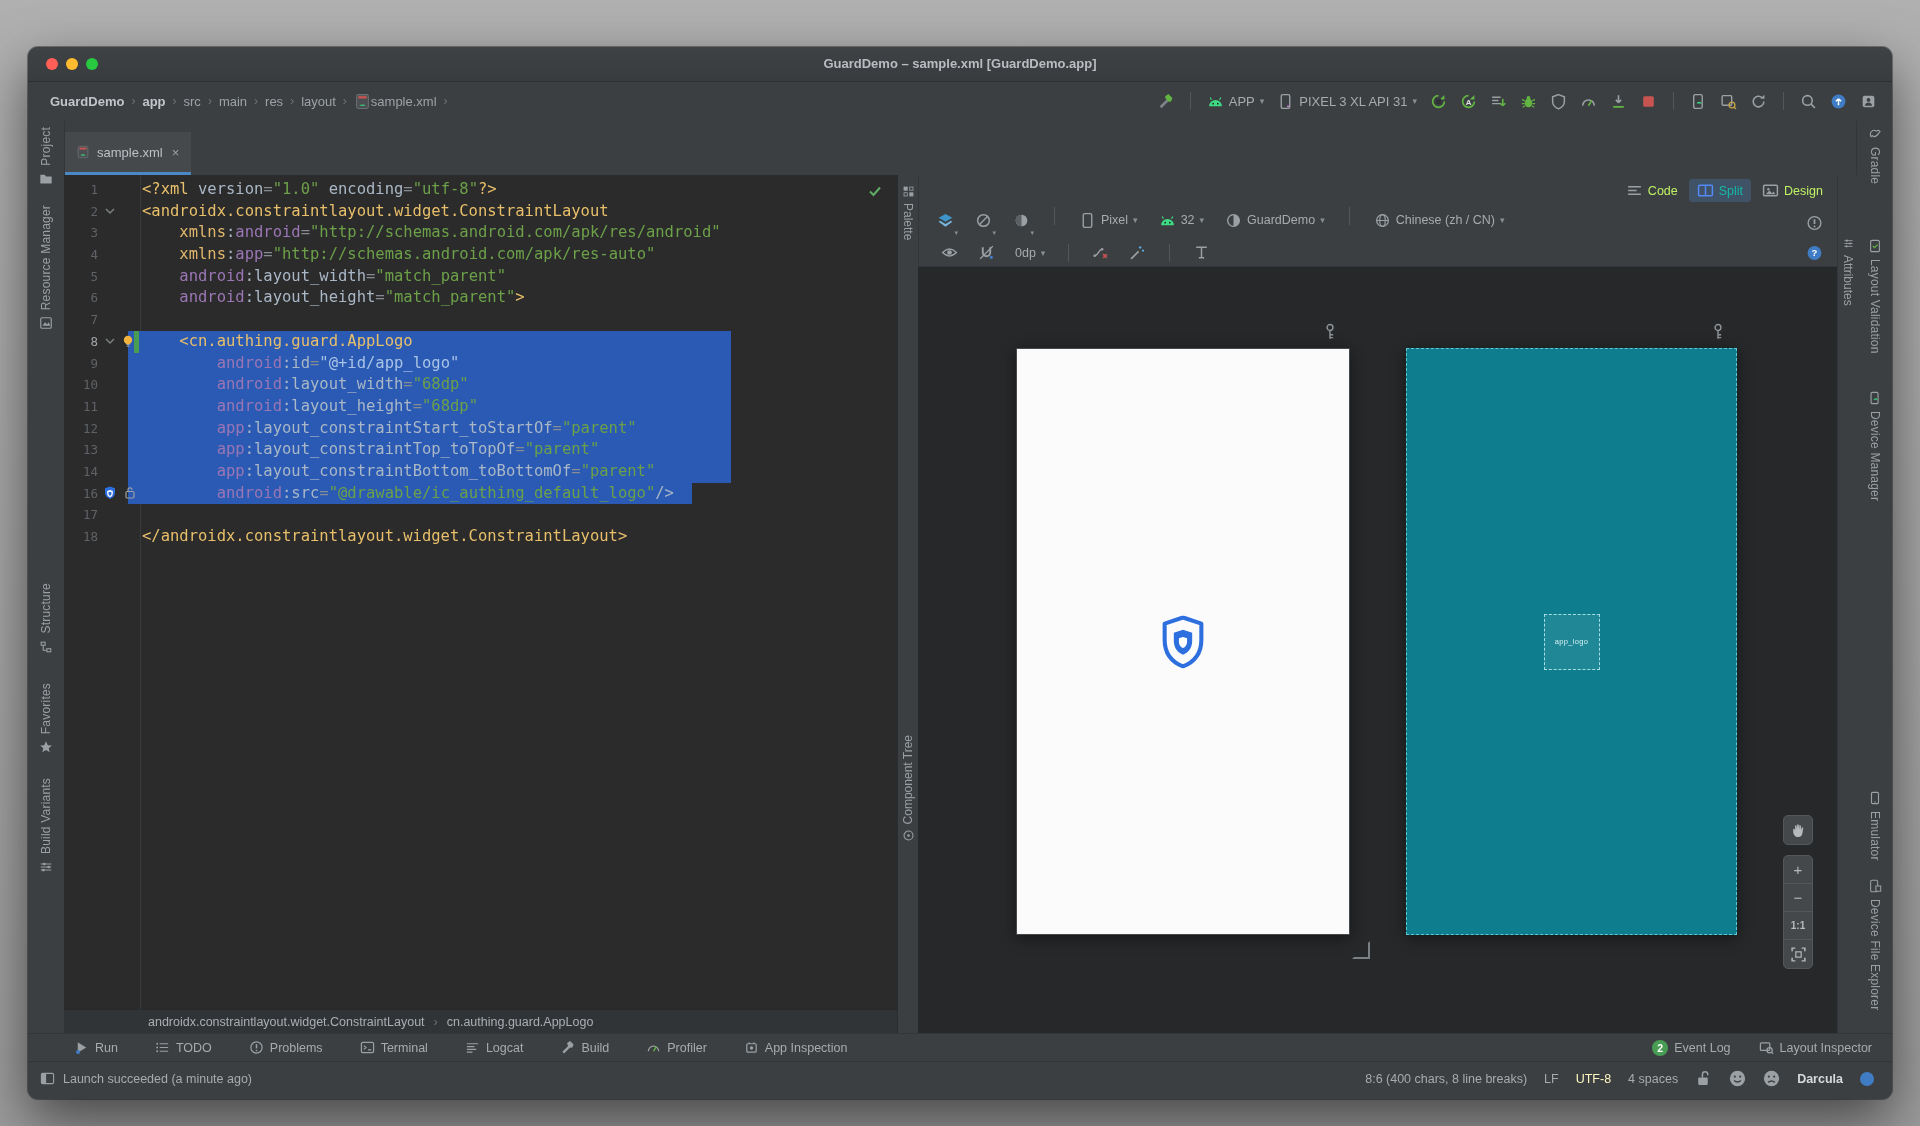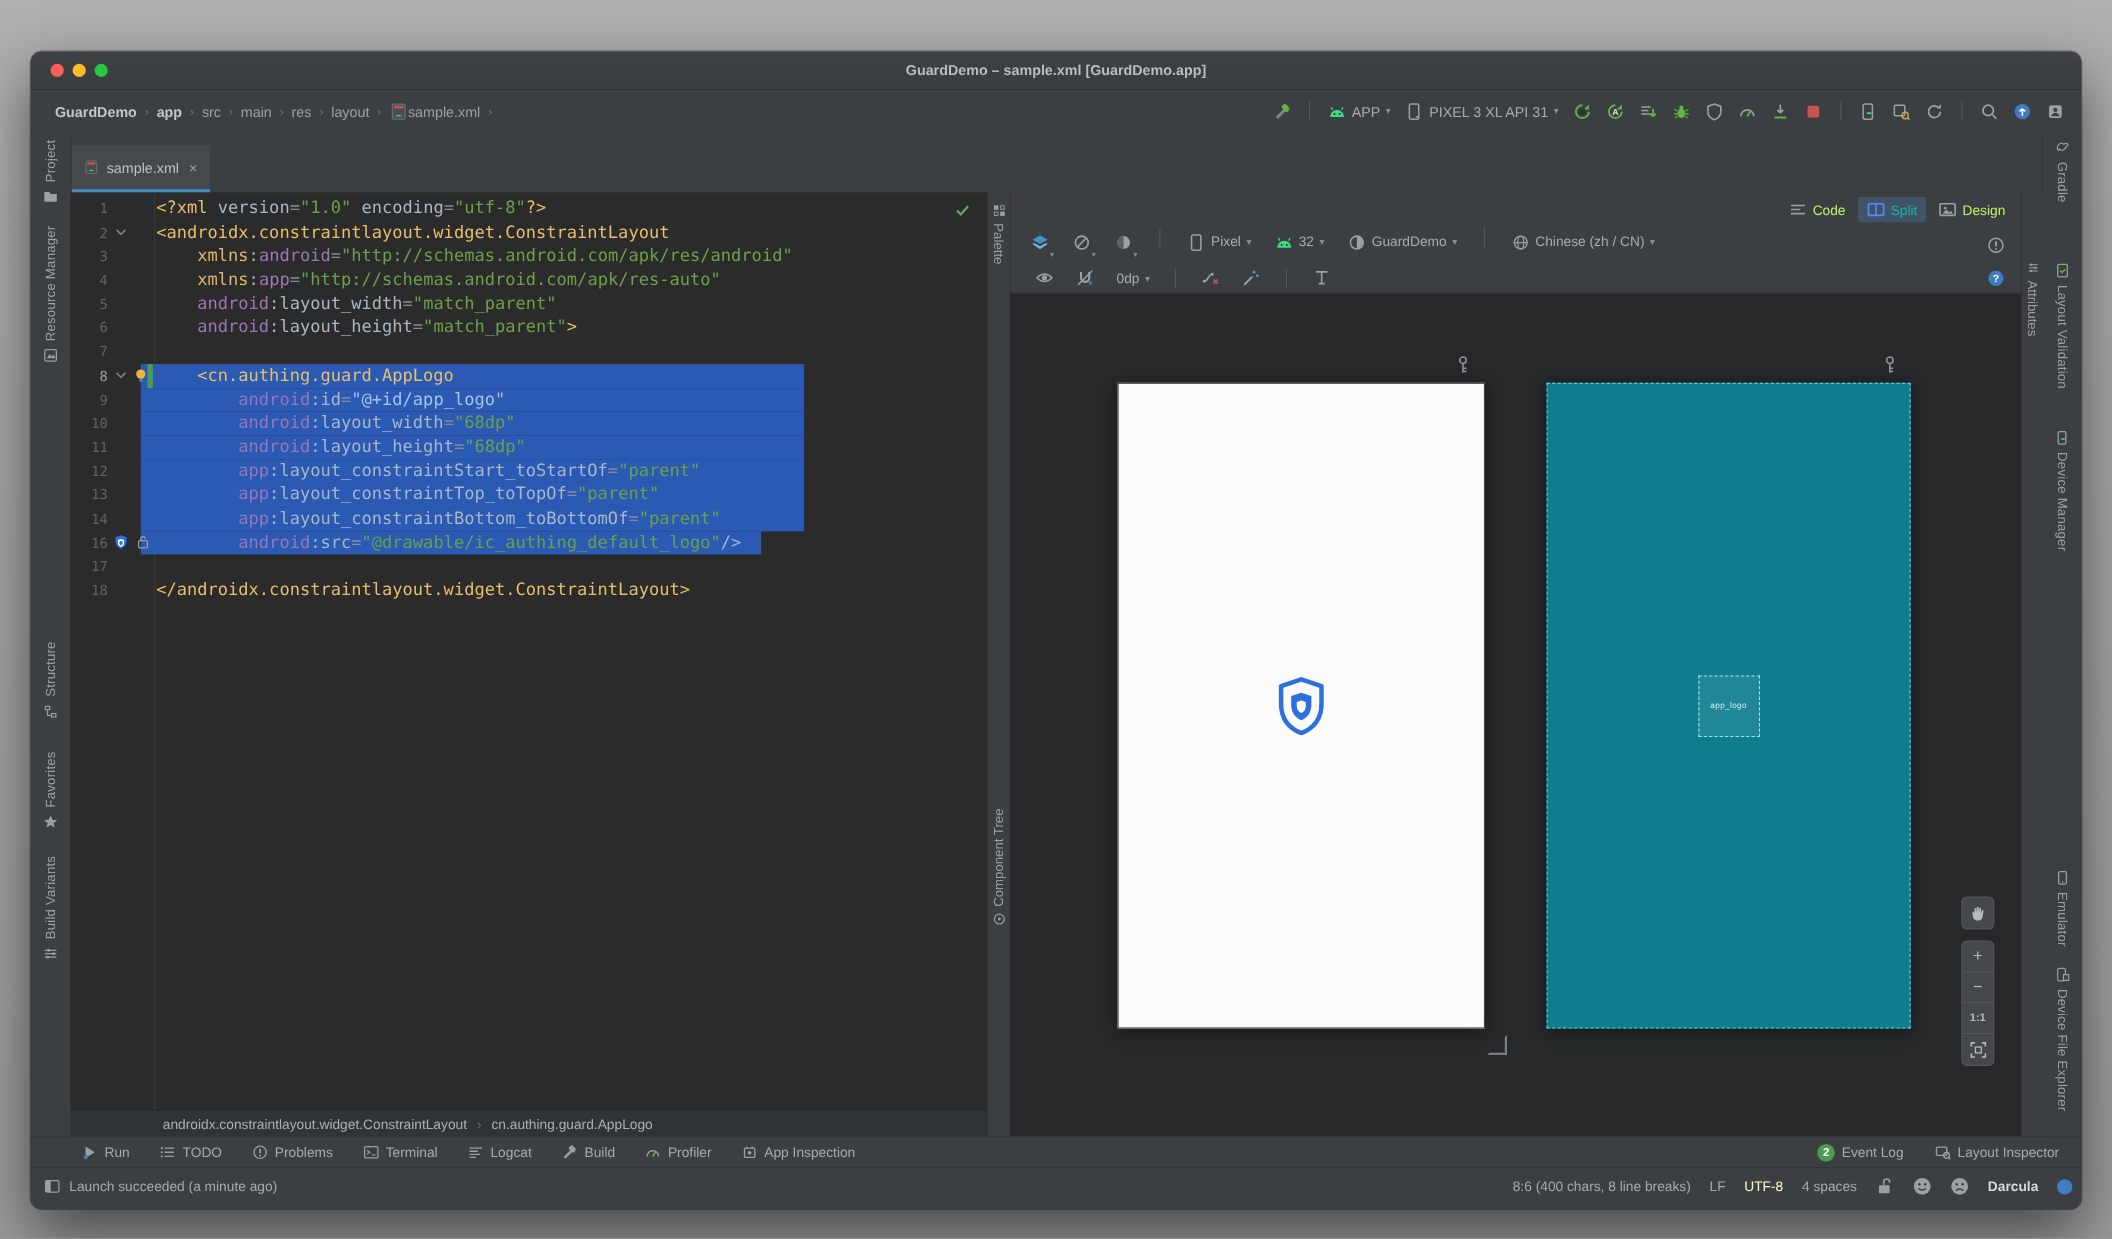--- a/index.html
+++ b/index.html
@@ -82,28 +82,28 @@
   #tealBox{position:absolute;left:50%;top:50%;transform:translate(-50%,-50%);width:54px;height:54px;border:1px dashed #a5dfe6;background:rgba(255,255,255,.07);display:flex;align-items:center;justify-content:center;}
   #tealBox .lbl{font-size:7.5px;color:#d6f1f4;letter-spacing:.3px;}
   .keyic{position:absolute;width:12px;height:18px;top:56px;}
   #zoomHand{position:absolute;left:865px;top:548px;width:28px;height:28px;background:#45484A;border:1px solid #55585a;border-radius:5px;display:flex;align-items:center;justify-content:center;}
   #zoomGroup{position:absolute;left:865px;top:588px;width:28px;background:#45484A;border:1px solid #55585a;border-radius:5px;overflow:hidden;}
   .zbtn{width:28px;height:28px;display:flex;align-items:center;justify-content:center;color:#b6babd;font-size:15px;border-bottom:1px solid #55585a;box-sizing:border-box;}
   .zbtn:last-child{border-bottom:none;}
   .zbtn.small{font-size:10px;font-weight:700;}
   #resizeHandle{position:absolute;left:434px;top:674px;width:16px;height:16px;border-right:2px solid #7b8084;border-bottom:2px solid #7b8084;transform:rotate(0deg);clip-path:polygon(100% 0,100% 100%,0 100%);}
   
-  #bottombar{position:absolute;left:0;top:986px;width:1864px;height:28px;background:#3C3F41;border-top:1px solid #323539;display:flex;align-items:center;padding:0 20px 0 46px;box-sizing:border-box;gap:27px;}
+  #bottombar{position:absolute;left:0;top:986px;width:1864px;height:28px;background:#3C3F41;border-top:1px solid #323539;display:flex;align-items:center;padding:0 20px 0 46px;box-sizing:border-box;gap:37px;}
   .bwi{display:flex;align-items:center;gap:6px;}
   .bwi .lbl{font-size:12.5px;color:#a7abae;}
   .bwi .ic{width:15px;height:15px;}
   #bbright{margin-left:auto;display:flex;gap:28px;}
   .badge{width:16px;height:16px;border-radius:50%;background:#499C54;color:#fff;font-size:10.5px;font-weight:700;display:flex;align-items:center;justify-content:center;}
   
-  #statusbar{position:absolute;left:0;top:1014px;width:1864px;height:38px;background:#3C3F41;border-top:1px solid #323539;display:flex;align-items:center;padding:0 8px 4px 12px;box-sizing:border-box;}
+  #statusbar{position:absolute;left:0;top:1014px;width:1864px;height:38px;background:#3C3F41;border-top:1px solid #323539;display:flex;align-items:center;padding:0 18px 4px 12px;box-sizing:border-box;}
   #statusbar .msg{font-size:12.5px;color:#a7abae;margin-left:8px;}
   #stright{margin-left:auto;display:flex;align-items:center;gap:17px;}
   #stright .it{font-size:12.5px;color:#a7abae;white-space:nowrap;}
   #stright .dim{color:#fef9c3;}
   #stright .strong{color:#d6d9dc;font-weight:700;}
   .bluedot{width:14px;height:14px;border-radius:50%;background:#3f7cc4;}
 </style>
 </head>
 <body>
 

